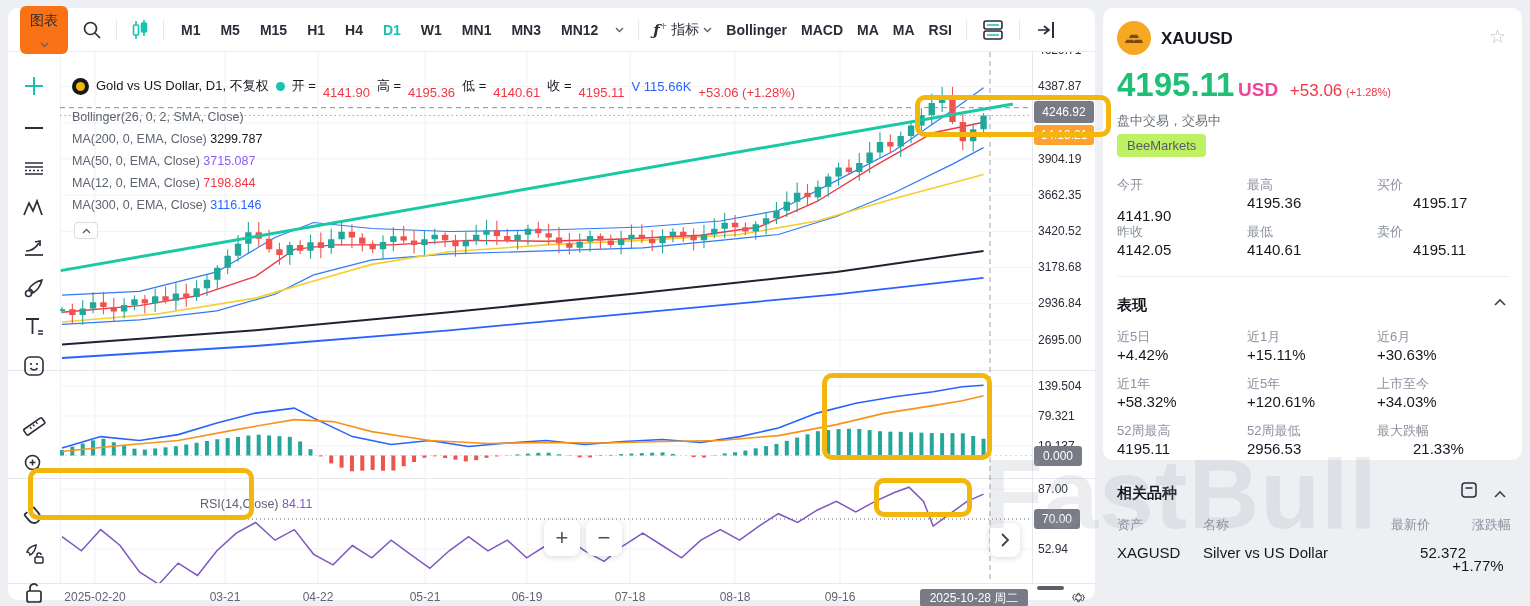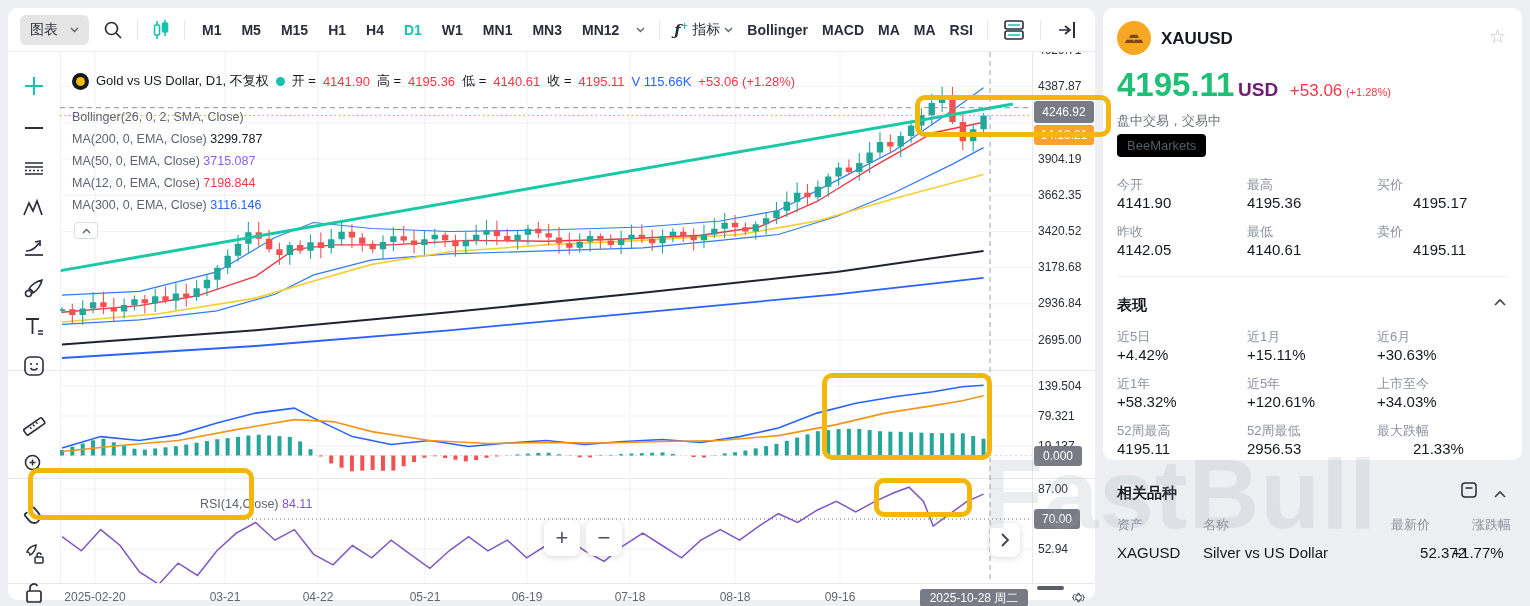--- a/index.html
+++ b/index.html
@@ -6,21 +6,21 @@
   html,body { width:1530px; height:606px; overflow:hidden; background:#edeff2;
     font-family:"Liberation Sans", sans-serif; }
   .card { position:absolute; background:#fff; border-radius:10px; }
   #chart-card { left:8px; top:8px; width:1087px; height:592px; }
   #panel-card { left:1103px; top:8px; width:419px; height:452px; }
 
   
   .toolbar { position:absolute; left:0; top:0; width:100%; height:44px; z-index:10;
     background:#fff; border-bottom:1px solid #e9ebee; border-radius:10px 10px 0 0;
     display:flex; align-items:center; padding:0 12px; gap:14px; color:#2a2e39; font-size:14px; }
-  .pill-btn { background:#e5e5e5; border-radius:6px; padding:6px 10px; display:flex; align-items:center; gap:12px; cursor:pointer; }
+  .pill-btn { background:#f97316; border-radius:6px; padding:6px 10px; display:flex; align-items:center; gap:12px; cursor:pointer;flex-direction:column; }
   .tsep { width:1px; height:20px; background:#e6e8ec; }
   .tf { padding:2px 3px; font-weight:600; cursor:pointer; }
   .tf.active { color:#17c3ae; }
   .ind-btn { display:flex; align-items:center; gap:4px; cursor:pointer; }
   .fx { font-family:"DejaVu Serif", serif; font-style:italic; font-weight:700; font-size:15px; }
   .fx sup { color:#17c3ae; font-size:9px; }
   .short { font-weight:600; cursor:pointer; }
   svg.ic { display:block; }
 
   
@@ -30,21 +30,21 @@
   .hsep { position:absolute; left:0; width:1087px; height:1px; background:#e6e8ec; }
 
   
   .legend { position:absolute; z-index:3; font-size:12.5px; color:#5d6470; white-space:nowrap; }
   .legend b { font-weight:400; }
   .ohlc { left:64px; top:64px; display:flex; align-items:center; gap:7px; font-size:13px; color:#15181e; }
   .coin { width:17px; height:17px; border-radius:50%; background:#15181e; position:relative; flex:0 0 auto; }
   .coin:after { content:""; position:absolute; left:4px; top:4px; width:9px; height:9px; border-radius:50%;
     background:#f0b90b; }
   .dot-teal { width:9px; height:9px; border-radius:50%; background:#17c3ae; }
-  .v-red { color:#f23645; } .v-green { color:#1fbf75;margin-left:36px; } .v-blue { color:#2962ff; }
+  .v-red { color:#f23645;margin-top:13px; } .v-green { color:#1fbf75;margin-left:36px; } .v-blue { color:#2962ff; }
   .v-teal { color:#089981; } .v-orange { color:#f7931a; } .v-yellow { color:#8b5cf6; }
   .v-purple { color:#7e57c2; } .v-dark { color:#15181e; }
 
   .caret-btn { position:absolute; left:66px; top:214px; width:24px; height:17px; z-index:3;
     border:1px solid #d9dce1; border-radius:4px; background:#fff; display:flex; align-items:center; justify-content:center; cursor:pointer; }
 
   
   .axl { position:absolute; left:1030px; z-index:2; font-size:12px; color:#2a2e39; white-space:nowrap; }
   .badge { position:absolute; z-index:4; font-size:12px; color:#fff; border-radius:3px;
     display:flex; align-items:center; justify-content:center; white-space:nowrap; }
@@ -63,21 +63,21 @@
   
   #watermark { position:absolute; left:983px; top:438px; z-index:30; font-size:98px; font-weight:700;
     color:#9ba0a8; opacity:.18; letter-spacing:1px; pointer-events:none; z-index:30; }
 
   
   #panel-card { font-size:13px; color:#15181e; }
   .p-abs { position:absolute; white-space:nowrap; }
   .lbl { color:#8b919e; font-size:13px; }
   .val { color:#15181e; font-size:15px; }
   .sec-title { font-weight:700; font-size:15px; color:#15181e; }
-  .pillgray { background:#000000; color:#565d66; border-radius:4px; padding:4px 10px; font-size:13px; }
+  .pillgray { background:#bef264; color:#565d66; border-radius:4px; padding:4px 10px; font-size:13px; }
   .chev-up { color:#3c414b; }
   .gold-circle { width:34px; height:34px; border-radius:50%; background:#f7a823;
     display:flex; align-items:center; justify-content:center; }
 </style>
 </head>
 <body>
 
 <div class="card" id="chart-card">
 
   <div class="toolbar">
@@ -610,21 +610,21 @@
         <path d="M8 8h8l2 4H6z" fill="#7c4a10"></path>
         <path d="M3 14h8l2 4H1z" fill="#7c4a10"></path>
         <path d="M13 14h8l2 4h-12z" fill="#7c4a10"></path>
       </svg>
   </div>
   <div class="p-abs" style="left:58px;top:21px;font-size:17px;font-weight:700">XAUUSD</div>
   <div class="p-abs" style="right:16px;top:17px;font-size:19px;color:#b9bec7">☆</div>
 
   <div class="p-abs" style="left:14px;top:58px">
     <span style="font-size:33px;font-weight:700;color:#1fbf75">4195.11</span>
-    <span style="font-size:19px;font-weight:700;color:#701a75">USD</span>
+    <span style="font-size:19px;font-weight:700;color:#ec4899">USD</span>
     <span style="font-size:17px;color:#f23645;margin-left:8px">+53.06</span>
     <span style="font-size:11px;color:#f23645">(+1.28%)</span>
   </div>
   <div class="p-abs" style="left:14px;top:104px;color:#6a7076">盘中交易，交易中</div>
   <div class="p-abs pillgray" style="left:14px;top:126px">BeeMarkets</div>
 
   <div class="p-abs lbl" style="left:14px;top:168px">今开</div>
   <div class="p-abs val v-red" style="left:14px;top:186px">4141.90</div>
   <div class="p-abs lbl" style="left:144px;top:168px">最高</div>
   <div class="p-abs val" style="left:144px;top:186px">4195.36</div>

